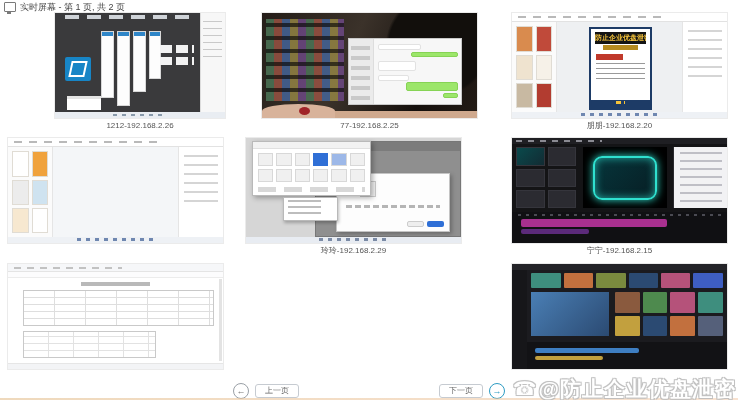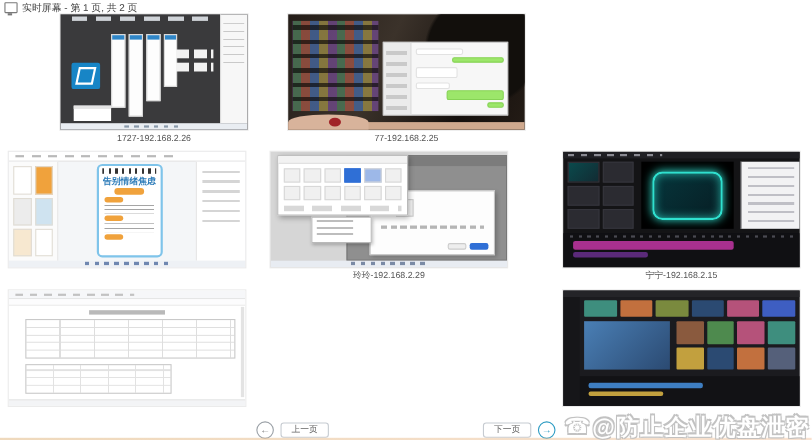--- a/index.html
+++ b/index.html
@@ -224,21 +224,21 @@
       <div class="logo"></div>
       <div class="strip st1"></div>
       <div class="strip st2"></div>
       <div class="strip st3"></div>
       <div class="strip st4"></div>
       <div class="cells1"></div>
       <div class="cells2"></div>
       <div class="winbl"></div>
       <div class="tbar"></div>
     </div>
-    <figcaption class="cap">1727-192.168.2.26</figcaption>
+    <figcaption class="cap">1212-192.168.2.26</figcaption>
   </figure>
 
   <figure class="cell" style="left:262px;top:13px;width:215px;">
     <div class="thumb s2">
       <div class="person"></div>
       <div class="icons"></div>
       <div class="chat">
         <div class="clist"></div>
         <div class="bub b1"></div>
         <div class="grn g1"></div>
@@ -247,43 +247,56 @@
         <div class="grn g2"></div>
         <div class="grn g3"></div>
       </div>
       <div class="desk"></div>
       <div class="hand"></div>
       <div class="bracelet"></div>
     </div>
     <figcaption class="cap">77-192.168.2.25</figcaption>
   </figure>
 
+  <figure class="cell" style="left:512px;top:13px;width:215px;">
+    <div class="thumb ed s3">
+      <div class="tb"></div>
+      <div class="side">
+          <i></i>
+          <i></i>
+          <i></i>
+          <i></i>
+          <i></i>
+          <i></i>
+        </div>
+      <div class="rp"></div>
+      <div class="poster">
+        <div class="banner">防止企业优盘泄密</div>
+        <div class="band"></div>
+        <div class="redrow"></div>
+        <div class="lines"></div>
+        <div class="pfoot"></div>
+      </div>
+      <div class="tbar"></div>
+    </div>
+    <figcaption class="cap">朋朋-192.168.2.20</figcaption>
+  </figure>
 
   <figure class="cell" style="left:8px;top:138px;width:215px;">
     <div class="thumb ed s4">
       <div class="tb"></div>
       <div class="side">
           <i></i>
           <i></i>
           <i></i>
           <i></i>
           <i></i>
           <i></i>
         </div>
       <div class="rp"></div>
-      <div class="poster">
-        <div class="binder"></div>
-        <div class="ttl">告别情绪焦虑</div>
-        <div class="pill"></div>
-        <div class="sec"></div>
-        <div class="lines"></div>
-        <div class="sec"></div>
-        <div class="lines"></div>
-        <div class="sec"></div>
-      </div>
       <div class="tbar"></div>
     </div>
   </figure>
 
   <figure class="cell" style="left:246px;top:138px;width:215px;">
     <div class="thumb s5">
       <div class="bgwin"></div>
       <div class="dlg2">
         <div class="ph"></div>
         <div class="tline"></div>

